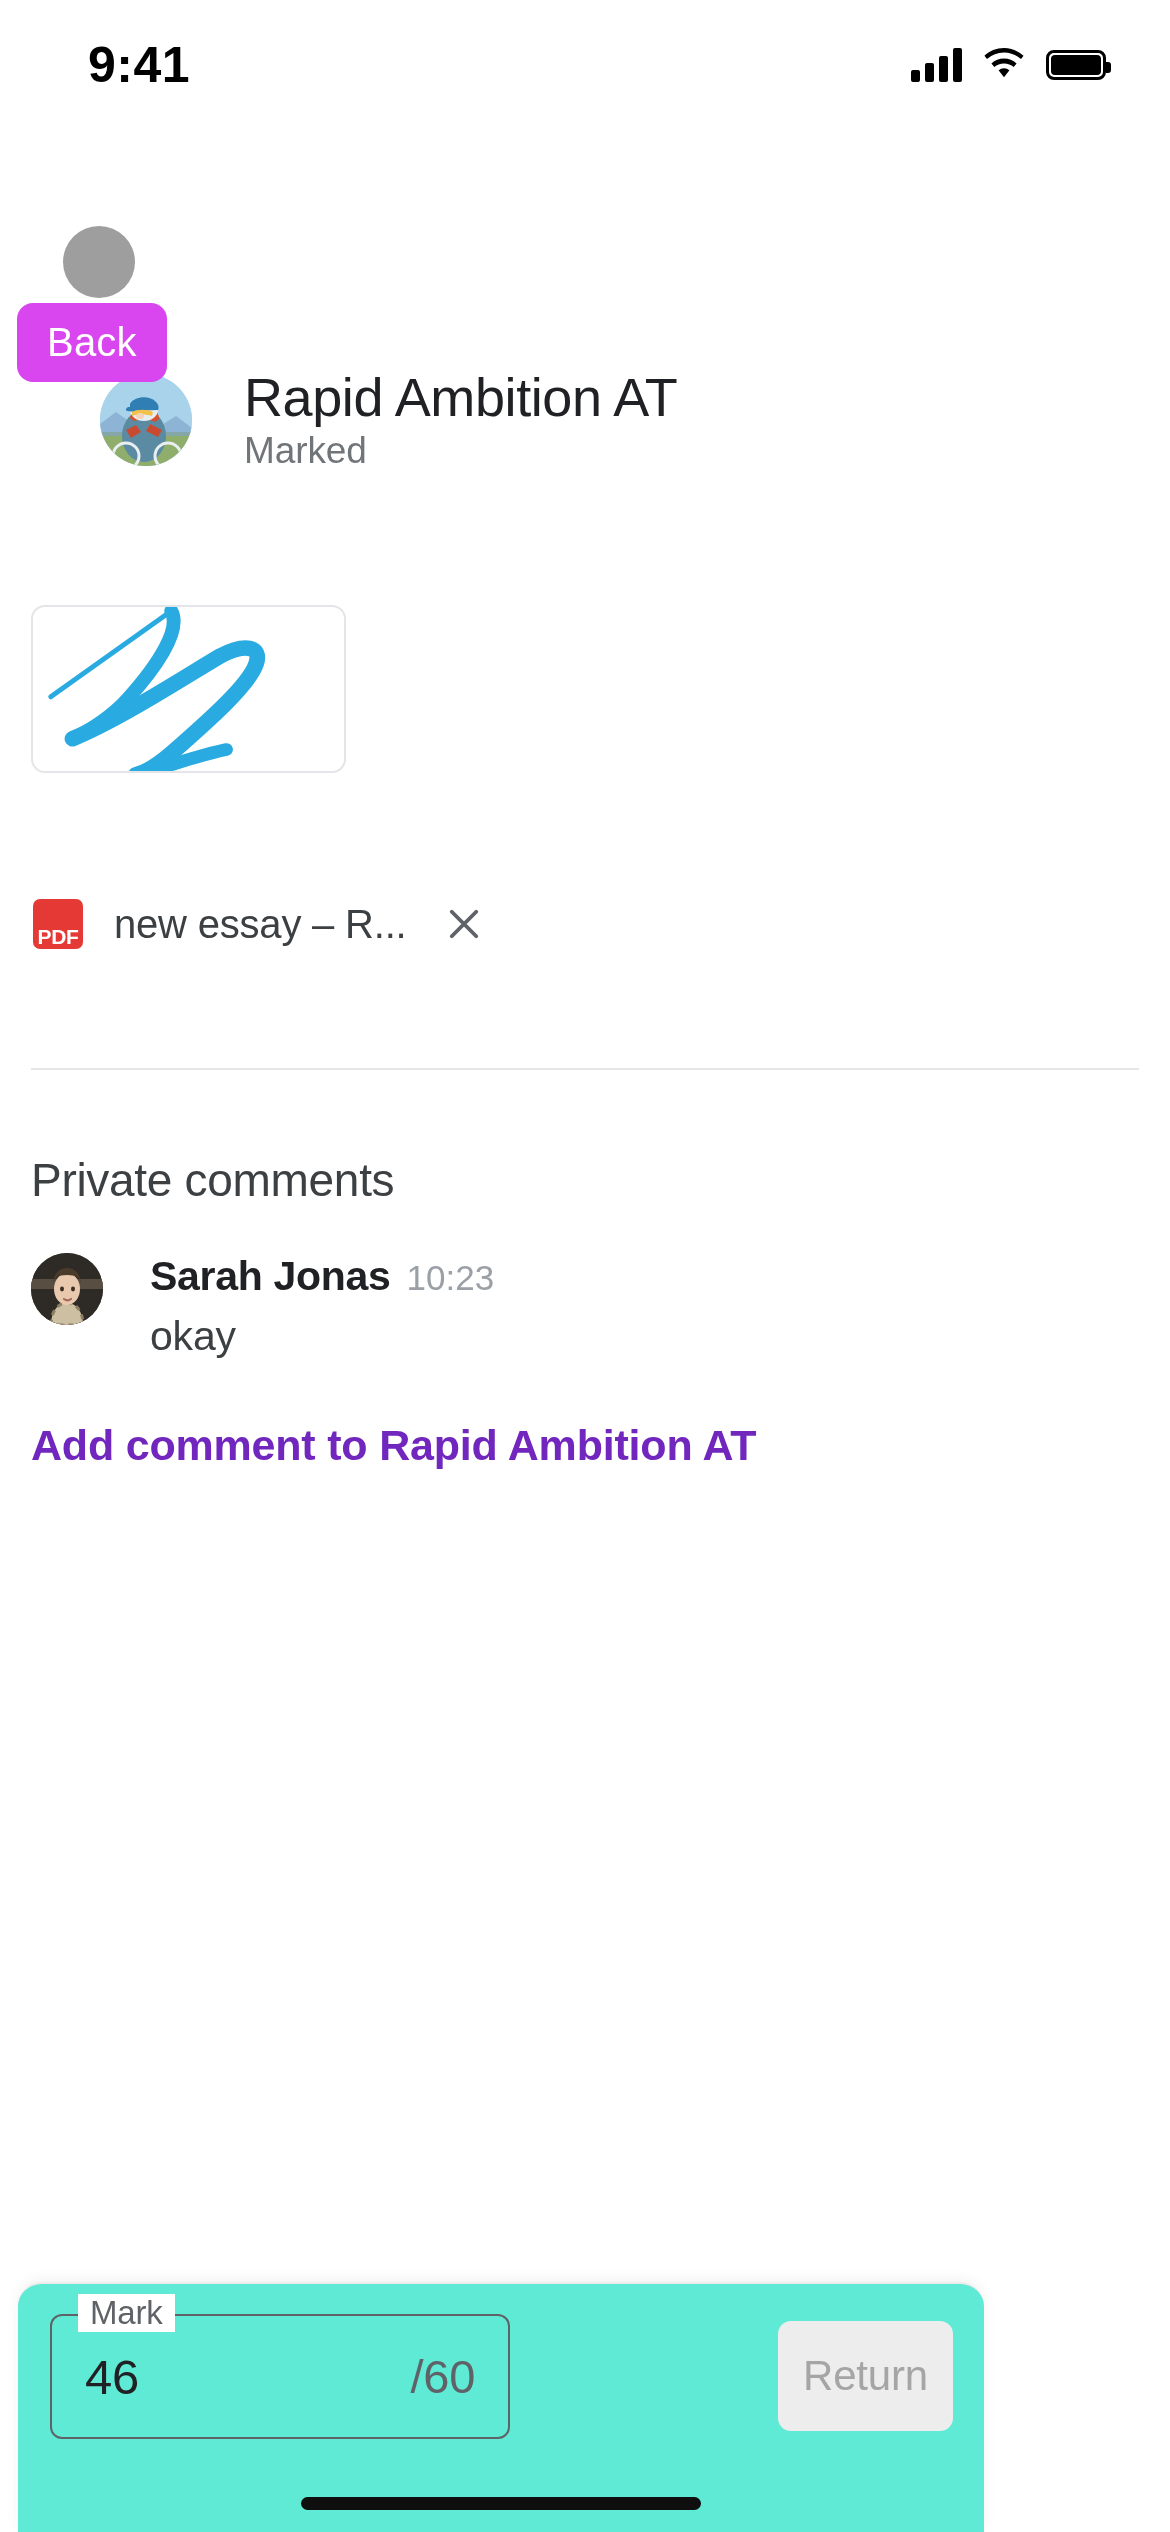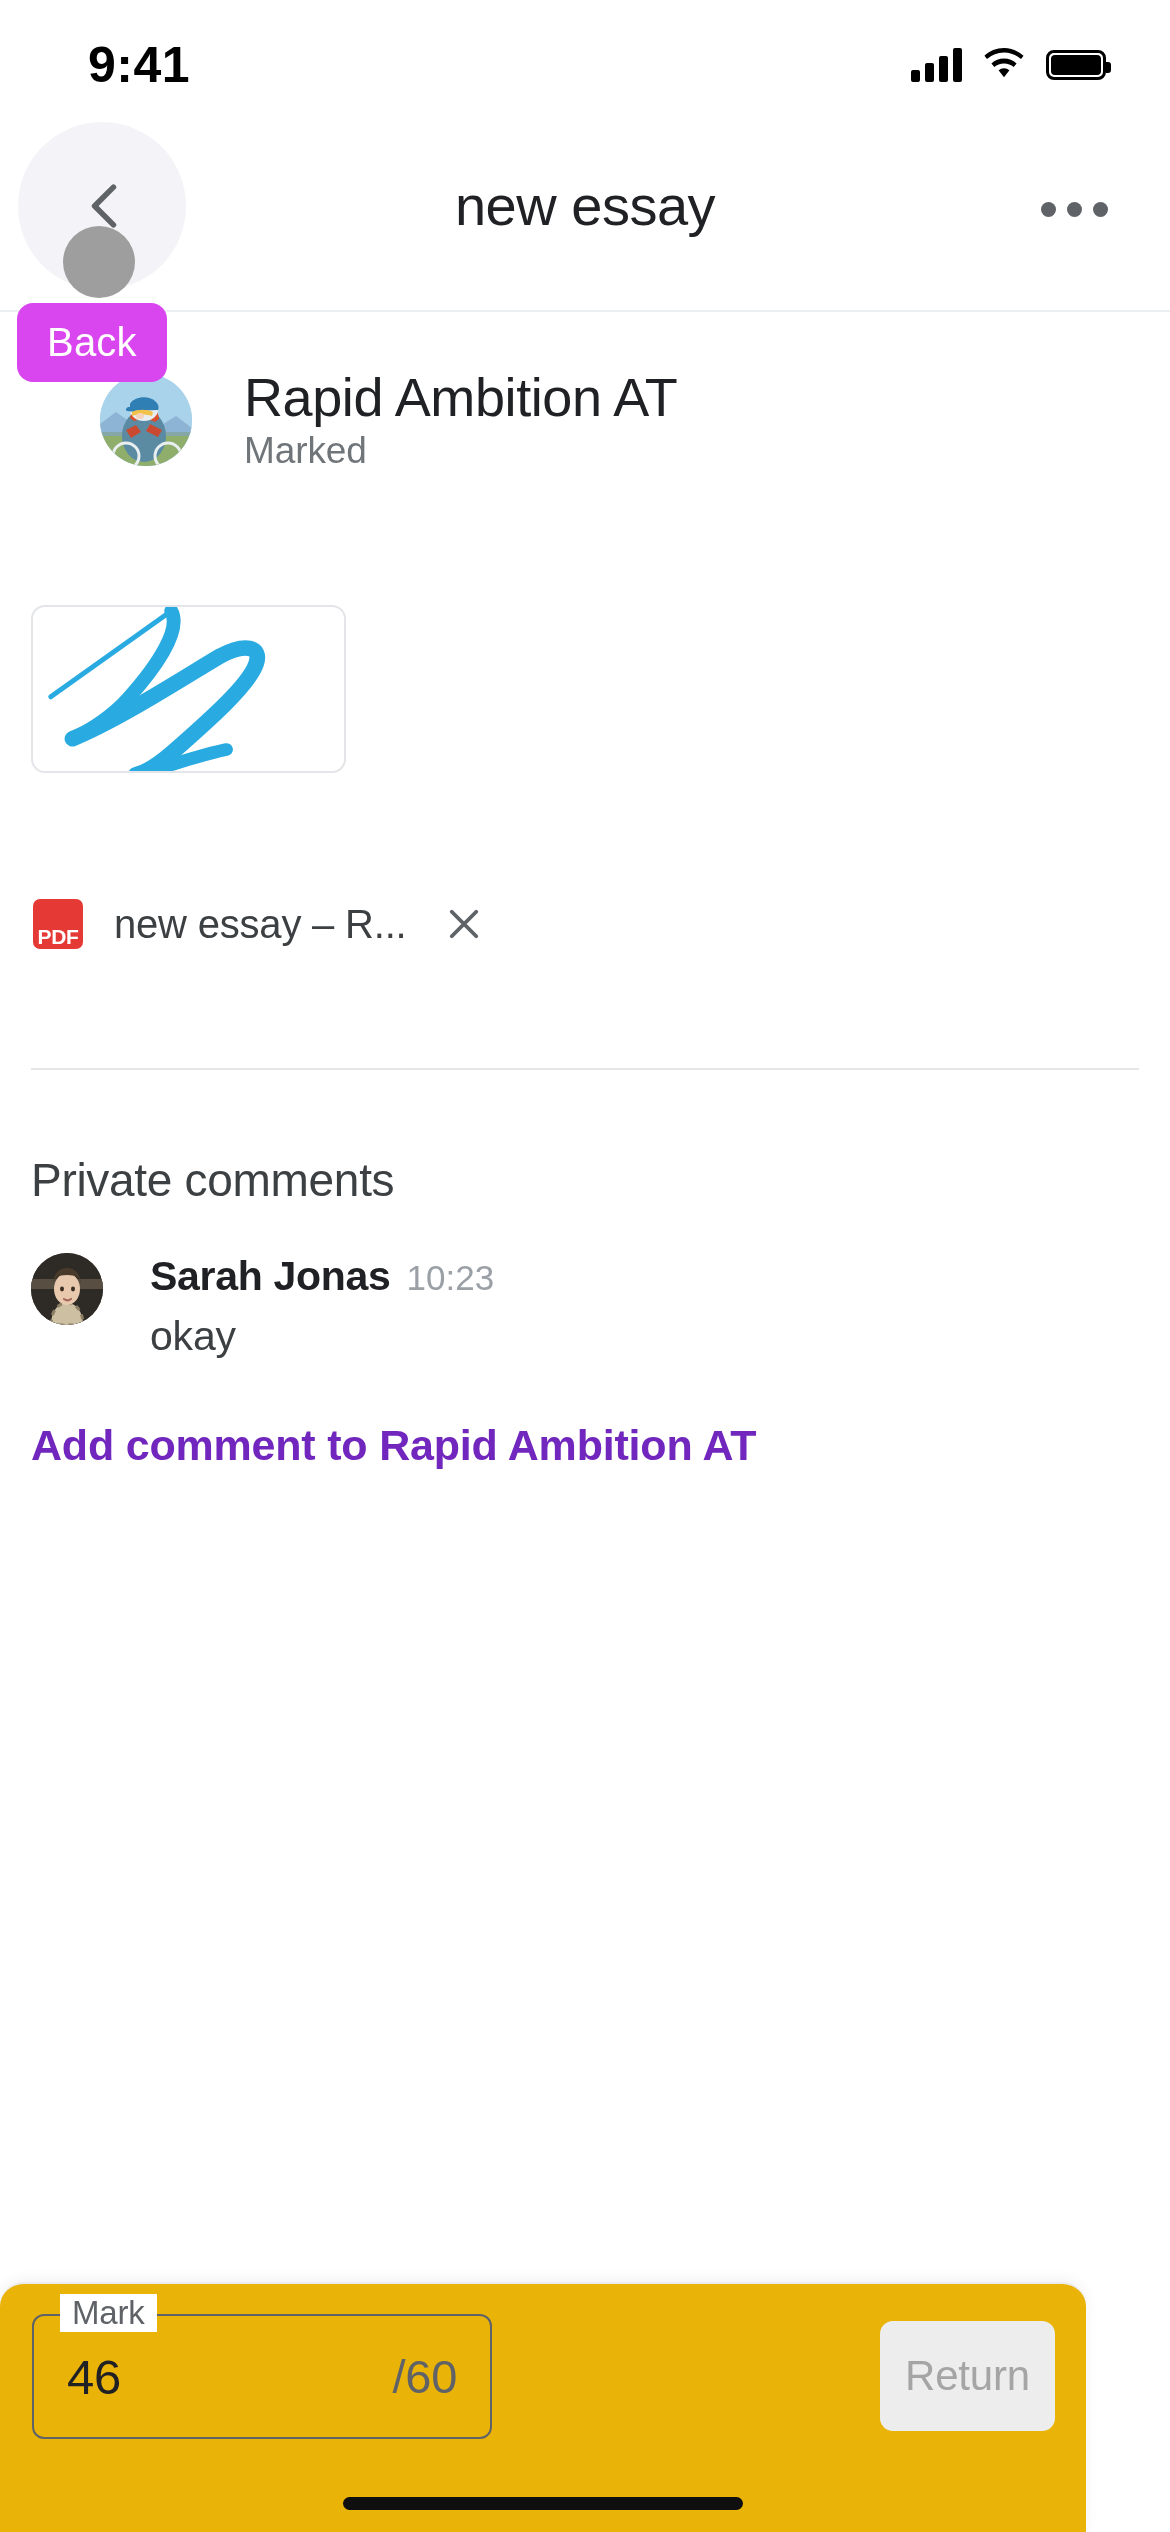--- a/index.html
+++ b/index.html
@@ -324,25 +324,25 @@
     left: 31px;
     font-size: 43px;
     color: #7126bd;
     font-weight: 700;
     letter-spacing: -0.2px;
   }
 
   
   .bottom-bar {
     position: absolute;
-    left: 0;
+    left: 18px;
     bottom: 0;
-    width: 1086px;
+    width: 966px;
     height: 250px;
-    background: #eab308;
+    background: #5eead4;
     border-top: 2px solid #ececec;
     border-radius: 24px 24px 0 0;
     box-shadow: 0 -3px 14px rgba(0,0,0,0.055);
   }
   .mark-field {
     position: absolute;
     left: 32px;
     top: 30px;
     width: 460px;
     height: 125px;
@@ -419,33 +419,20 @@
         <path d="M12 17.2l3.2-4.1a5.1 5.1 0 0 0-6.4 0L12 17.2z" fill="#000"></path>
         <path d="M12 9.1c2.2 0 4.2.8 5.7 2.1l1.7-2.1A11.3 11.3 0 0 0 12 6.2c-2.8 0-5.4 1-7.4 2.9l1.7 2.1A8.5 8.5 0 0 1 12 9.1z" fill="#000"></path>
         <path d="M12 2.6c3.9 0 7.4 1.5 10 3.9l1.5-1.9A17.3 17.3 0 0 0 12 0C7.5 0 3.4 1.7.5 4.6L2 6.5A14.8 14.8 0 0 1 12 2.6z" fill="#000"></path>
       </svg>
       <div class="battery">
         <div class="fill"></div>
       </div>
     </div>
   </div>
 
-  <div class="nav-bar">
-    <div class="nav-back">
-      <svg class="chevron-left" viewBox="0 0 24 24">
-        <path d="M15.5 4.2L7.7 12l7.8 7.8" fill="none" stroke="#5f6368" stroke-width="2.3" stroke-linecap="round" stroke-linejoin="round"></path>
-      </svg>
-    </div>
-    <div class="nav-title">new essay</div>
-    <div class="nav-more">
-      <span></span>
-        <span></span>
-        <span></span>
-    </div>
-  </div>
 
   <div class="cursor-dot"></div>
   <div class="tooltip">Back</div>
 
   <div class="student-row">
     <div class="student-avatar">
       <svg viewBox="0 0 92 92">
         <rect width="92" height="92" fill="#a9d3ea"></rect>
         <path d="M0 58h92v34H0z" fill="#8fae6b"></path>
         <path d="M0 50l16-12 14 10 12-9 18 13 16-10 16 12v8H0z" fill="#7fa3c9" opacity="0.65"></path>

